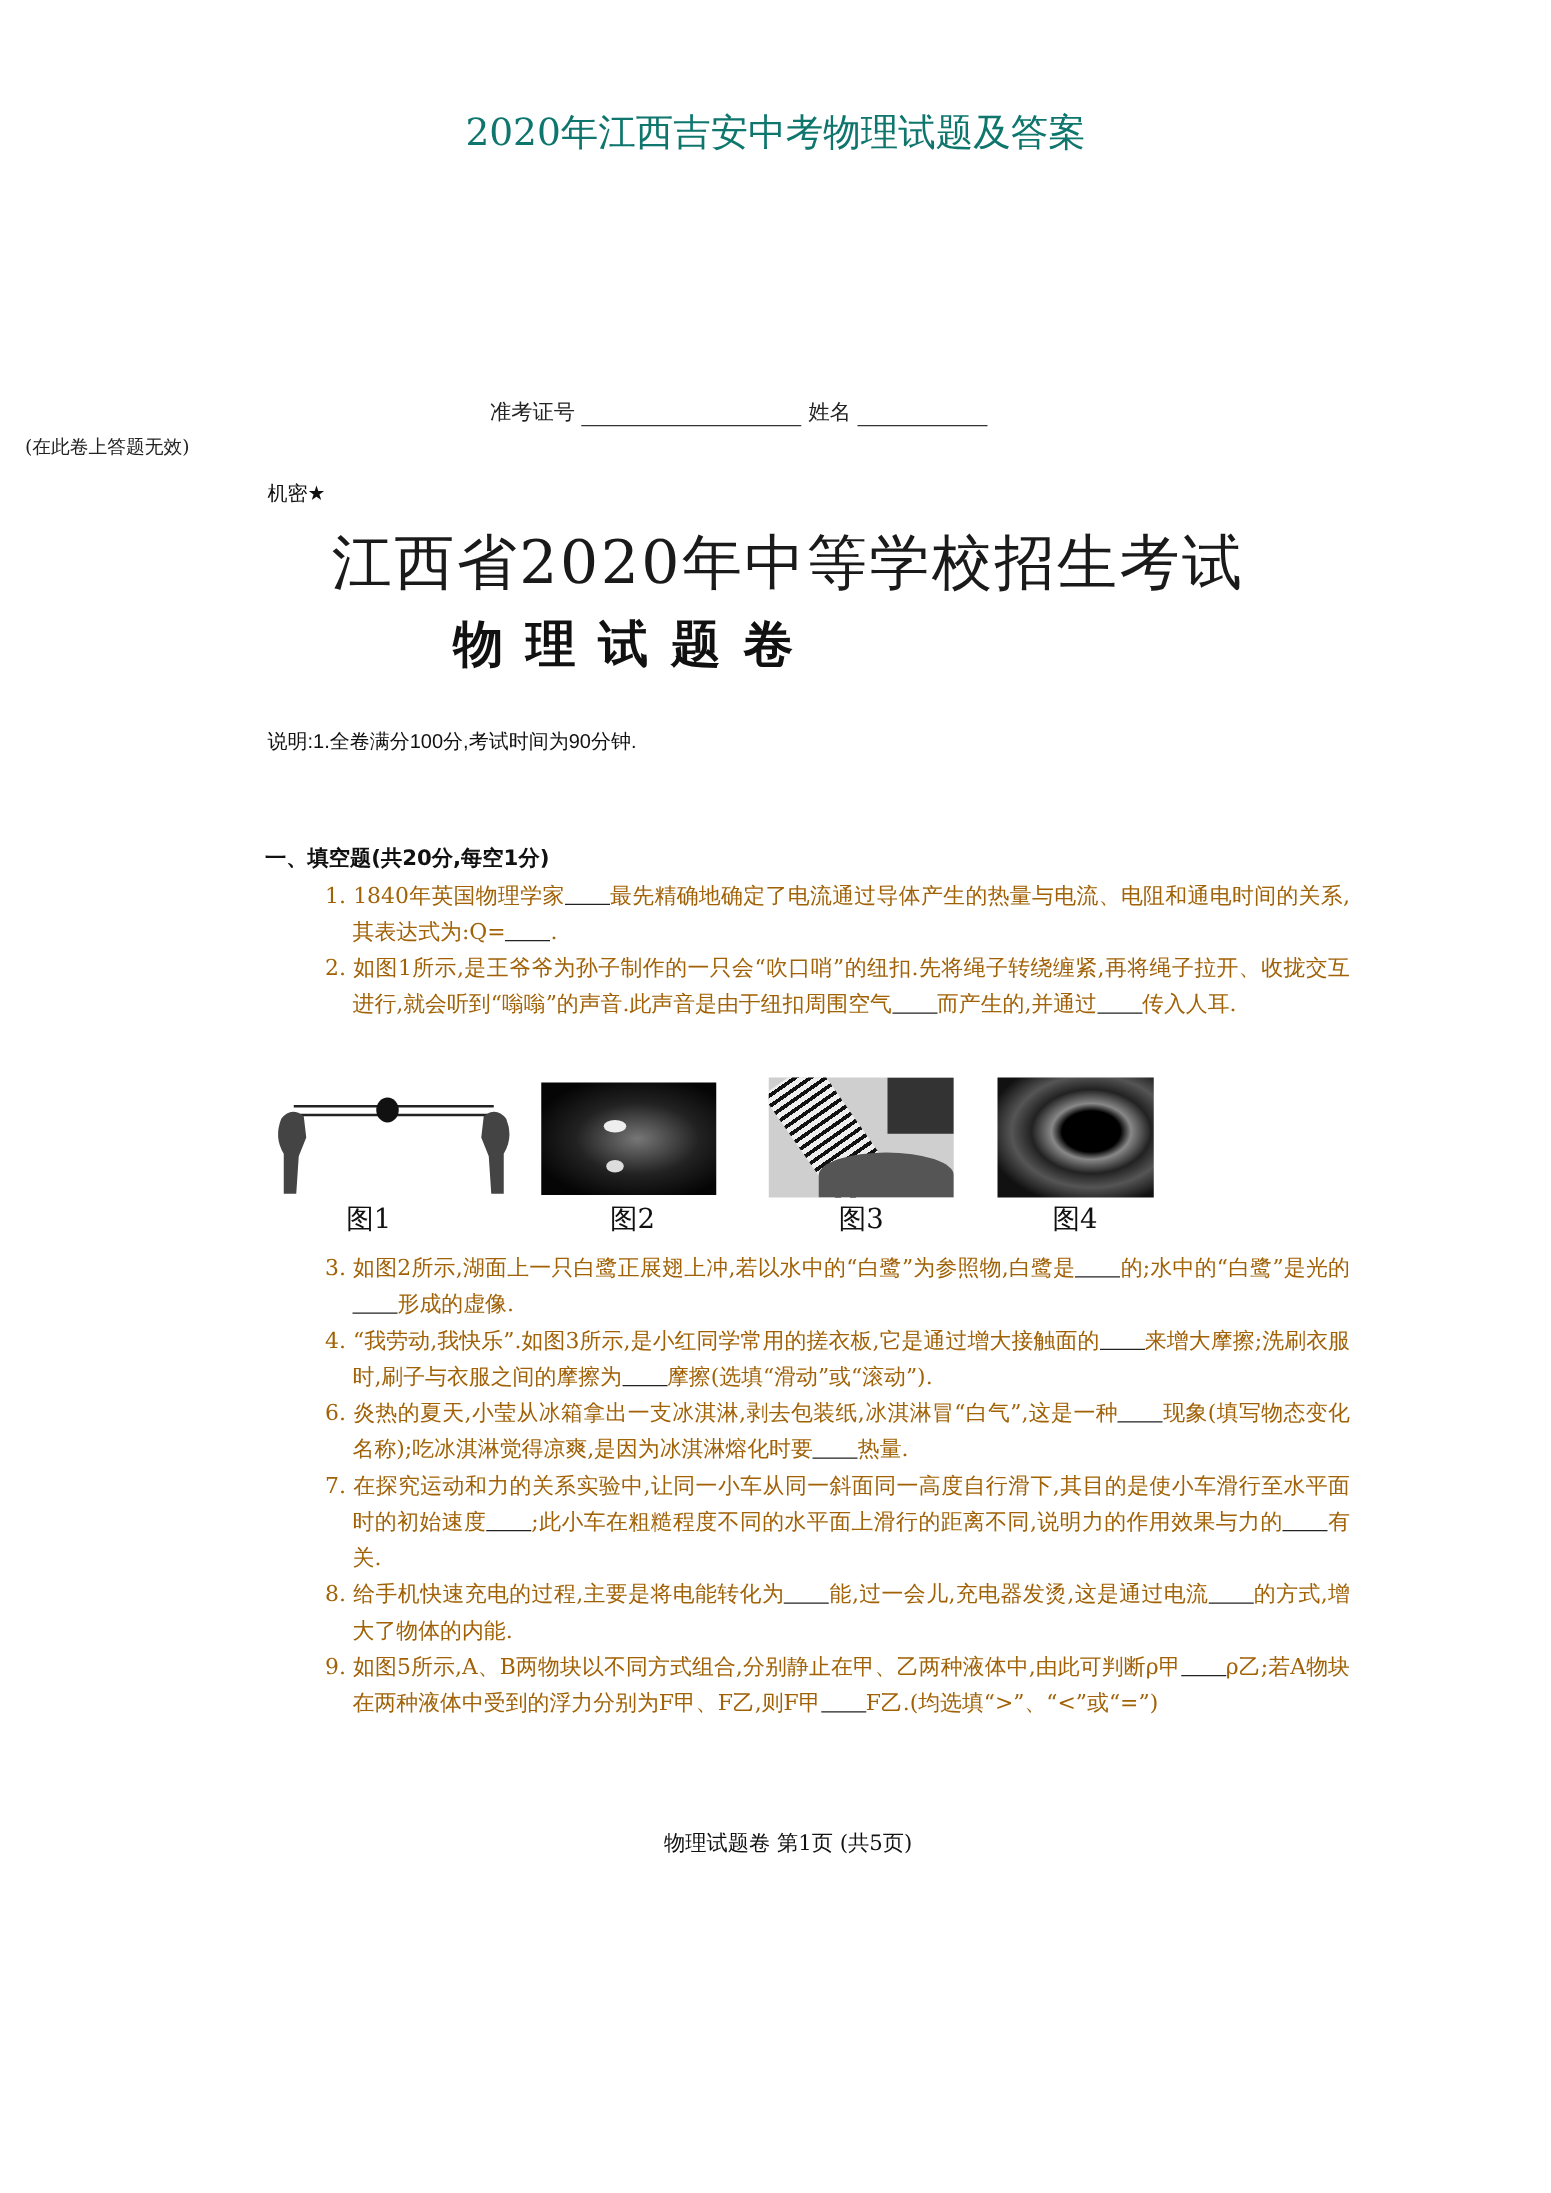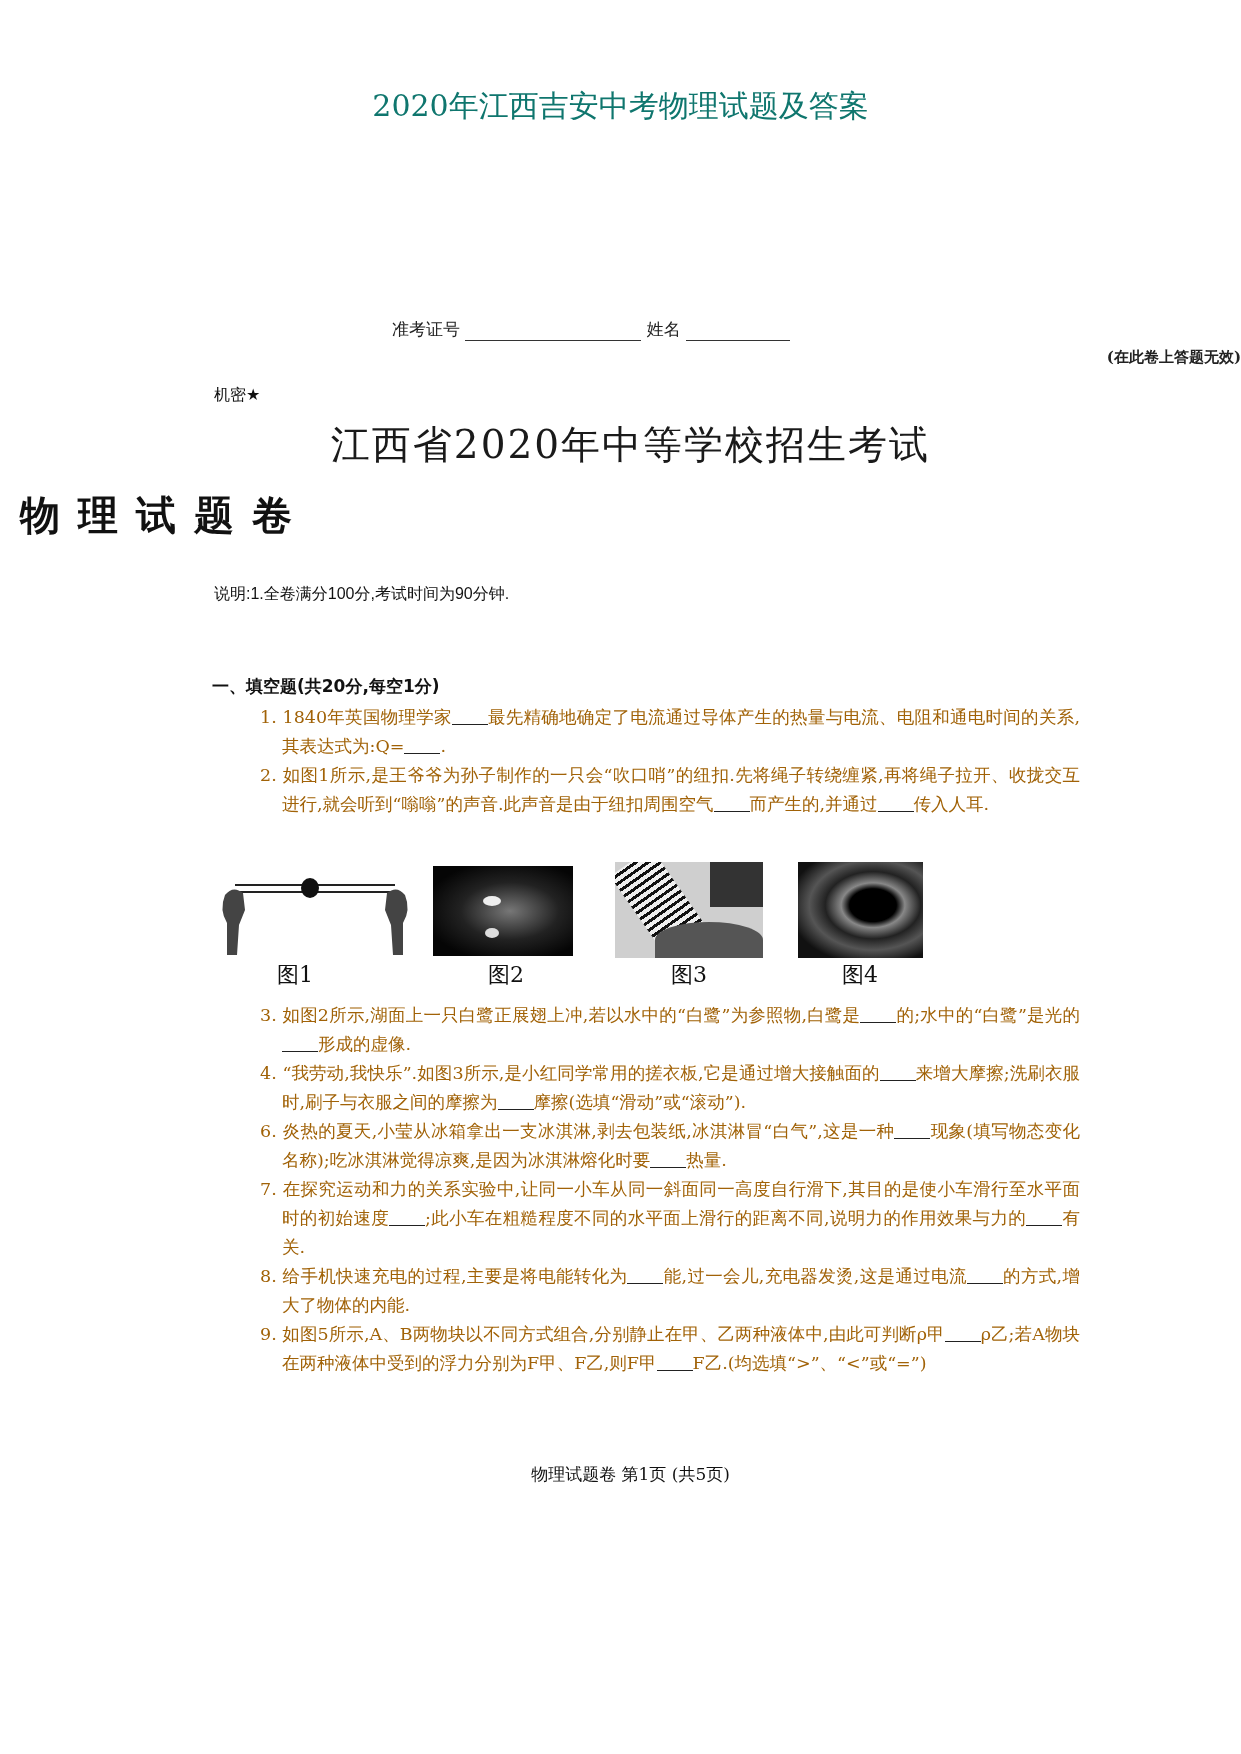--- a/index.html
+++ b/index.html
@@ -11,28 +11,28 @@
   .doc-title {
     left: 0; width: 1241px; top: 86px; text-align: center;
     font-size: 30px; color: #0f766e; letter-spacing: 0px;
     font-family: "DejaVu Serif", serif;
   }
   .examinee {
     top: 318px; left: 392px; font-size: 17px; color: #222;
     white-space: nowrap;
   }
   .examinee .line { display: inline-block; border-bottom: 1px solid #333; height: 16px; vertical-align: bottom; }
-  .invalid-note { top: 348px; left: 0; width: 1241px; text-align: right; font-size: 15px; color: #222; padding-left: 20px; box-sizing: border-box; font-weight: bold;}
+  .invalid-note { top: 348px; left: 0; width: 1241px; text-align: left; font-size: 15px; color: #222; padding-left: 20px; box-sizing: border-box;}
   .secret { top: 385px; left: 214px; font-size: 16px; font-weight: normal; font-family: "DejaVu Sans", sans-serif; }
   .exam-name {
     top: 418px; left: 0; width: 1241px; text-align: center; padding-left: 20px; box-sizing: border-box;
-    font-size: 39px; color: #1a1a1a; letter-spacing: 2px;
+    font-size: 48px; color: #1a1a1a; letter-spacing: 2px;
   }
   .paper-name {
-    top: 488px; left: 0; width: 1015px; padding-left: 20px; box-sizing: border-box;
+    top: 488px; left: 0; width: 1015px; text-align: center; box-sizing: border-box;
     font-size: 40px; font-weight: bold; letter-spacing: 18px;
     font-family: "DejaVu Sans", sans-serif;
   }
   .notes { left: 214px; top: 578px; font-size: 16px; font-family: Liberation Sans, sans-serif; line-height: 32px; }
   .notes .indent { padding-left: 46px; }
   .section-title { left: 212px; top: 675px; font-size: 17px; font-weight: bold; font-family: "DejaVu Sans", sans-serif; }
   .qblock {
     left: 212px; width: 820px; font-size: 17.5px; line-height: 29px;
     font-family: "DejaVu Serif", serif; color: #a16207; margin-left: 48px;
   }

